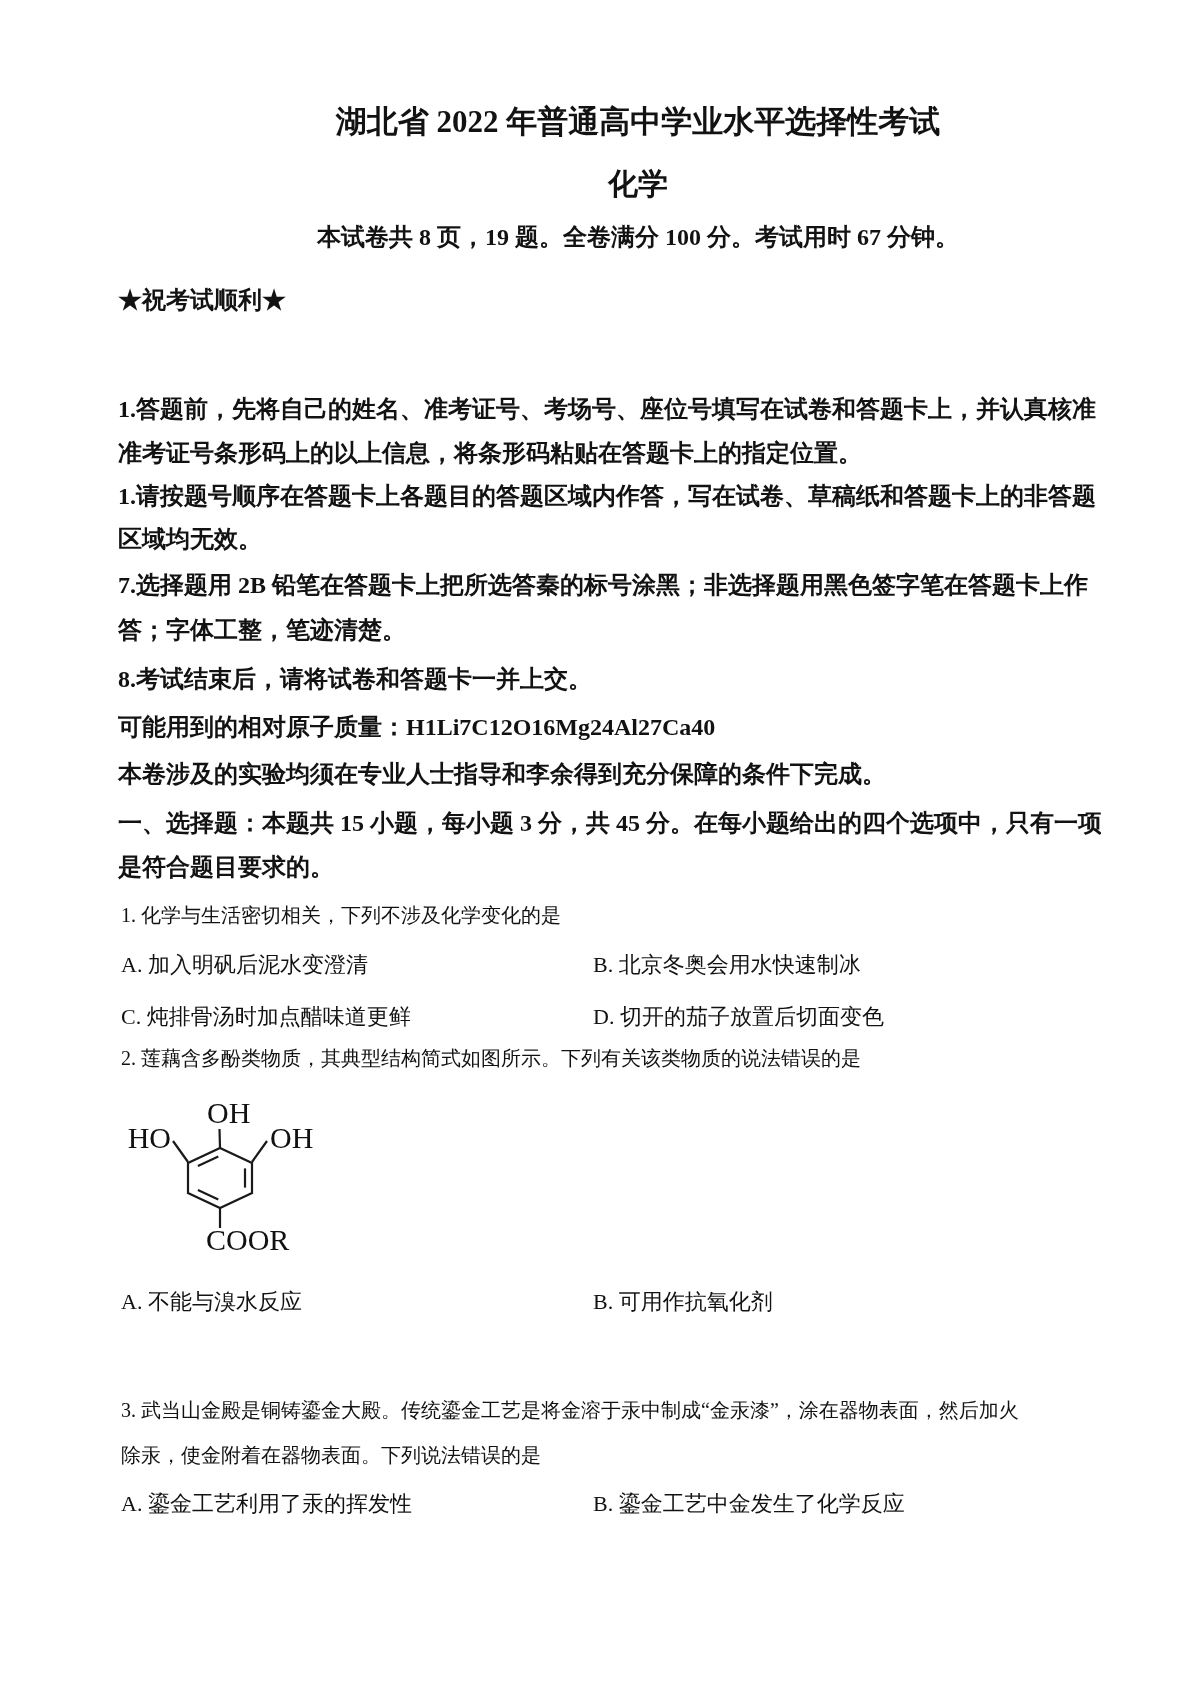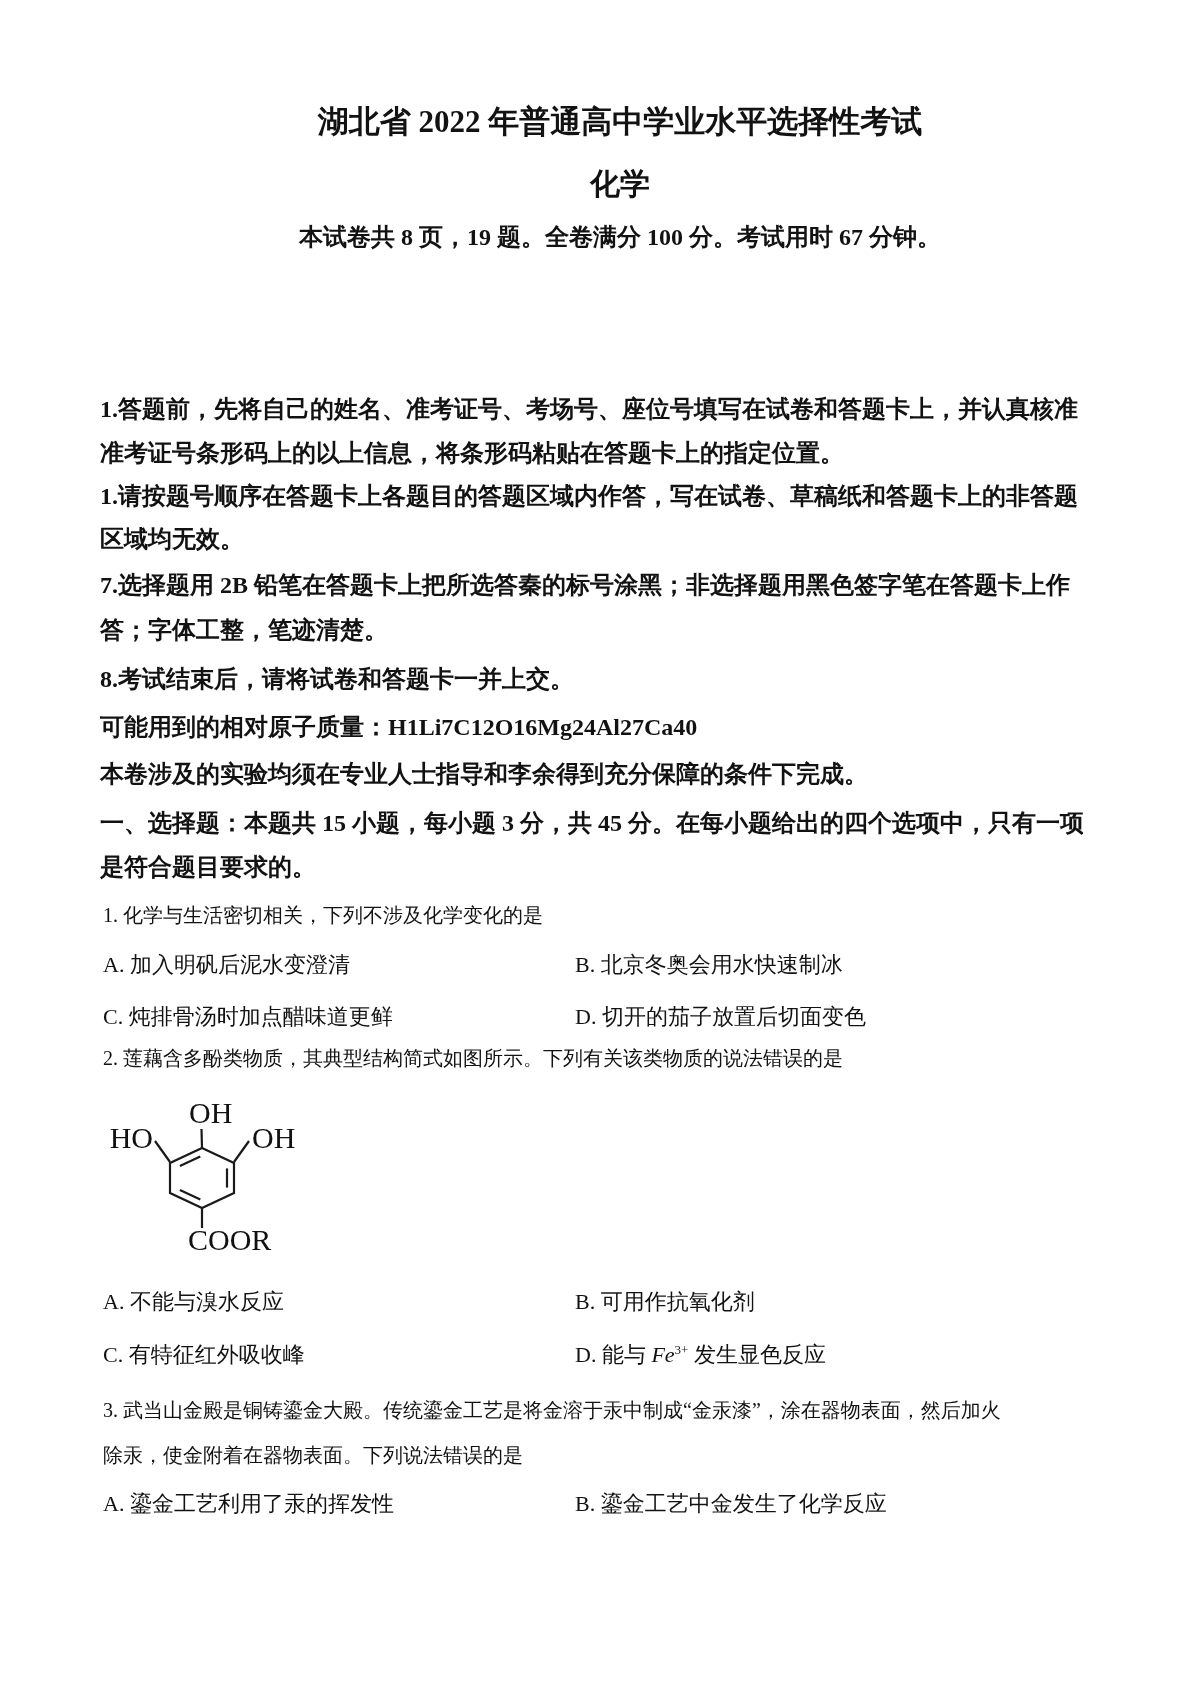--- a/index.html
+++ b/index.html
@@ -3,20 +3,21 @@
 <meta charset="utf-8">
 <style>
   html,body{margin:0;padding:0;background:#ffffff;}
   .page{
     position:relative;
     width:1083px;height:1698px;
     background:#ffffff;
     font-family:"Liberation Serif","DejaVu Serif",serif;
     color:#121212;
     overflow:hidden;
+    margin-left:18px;
   }
   .abs{position:absolute;white-space:nowrap;line-height:1.25;}
   .center{left:100px;width:1040px;text-align:center;}
   .bold{font-weight:bold;}
   .t-title{top:103px;font-size:31px;}
   .t-subject{top:165px;font-size:30px;}
   .t-info{top:222px;font-size:24px;}
   .note{left:100px;width:1020px;font-size:24px;font-weight:bold;}
   .q{left:103px;width:1010px;font-size:20px;font-weight:normal;}
   .optB{position:absolute;left:472px;top:0;white-space:nowrap;}
@@ -27,20 +28,21 @@
 </style>
 </head>
 <body>
 
 <div class="page">
 
   <div class="abs center bold t-title">湖北省 2022 年普通高中学业水平选择性考试</div>
   <div class="abs center bold t-subject">化学</div>
   <div class="abs center bold t-info">本试卷共 8 页，19 题。全卷满分 100 分。考试用时 67 分钟。</div>
 
+  <div class="abs note" style="top:285px">★祝考试顺利★</div>
 
   <div class="abs note" style="top:394px">1.答题前，先将自己的姓名、准考证号、考场号、座位号填写在试卷和答题卡上，并认真核准</div>
   <div class="abs note" style="top:438px">准考证号条形码上的以上信息，将条形码粘贴在答题卡上的指定位置。</div>
   <div class="abs note" style="top:481px">1.请按题号顺序在答题卡上各题目的答题区域内作答，写在试卷、草稿纸和答题卡上的非答题</div>
   <div class="abs note" style="top:524px">区域均无效。</div>
   <div class="abs note" style="top:570px">7.选择题用 2B 铅笔在答题卡上把所选答秦的标号涂黑；非选择题用黑色签字笔在答题卡上作</div>
   <div class="abs note" style="top:615px">答；字体工整，笔迹清楚。</div>
   <div class="abs note" style="top:664px">8.考试结束后，请将试卷和答题卡一并上交。</div>
   <div class="abs note" style="top:712px">可能用到的相对原子质量：H1Li7C12O16Mg24Al27Ca40</div>
   <div class="abs note" style="top:759px">本卷涉及的实验均须在专业人士指导和李余得到充分保障的条件下完成。</div>
@@ -76,24 +78,20 @@
     <text x="89" y="28" font-size="30">OH</text>
     <text x="53" y="53" font-size="30" text-anchor="end">HO</text>
     <text x="152" y="53" font-size="30">OH</text>
     <text x="88" y="155" font-size="30">COOR</text>
   </svg>
 
   <div class="abs row" style="top:1288px">
     <span>A. 不能与溴水反应</span>
     <span class="optB">B. 可用作抗氧化剂</span>
   </div>
-  <div class="abs row" style="top:1341px">
-    <span>C. 有特征红外吸收峰</span>
-    <span class="optB"><span>D. 能与 </span><span class="fe">Fe</span><sup>3+</sup><span> 发生显色反应</span></span>
-  </div>
 
   <div class="abs q" style="top:1398px">3. 武当山金殿是铜铸鎏金大殿。传统鎏金工艺是将金溶于汞中制成“金汞漆”，涂在器物表面，然后加火</div>
   <div class="abs q" style="top:1443px">除汞，使金附着在器物表面。下列说法错误的是</div>
   <div class="abs row" style="top:1490px">
     <span>A. 鎏金工艺利用了汞的挥发性</span>
     <span class="optB">B. 鎏金工艺中金发生了化学反应</span>
   </div>
 
 </div>
 

